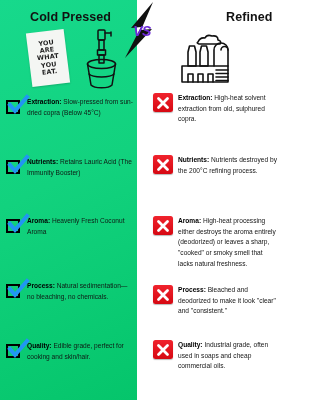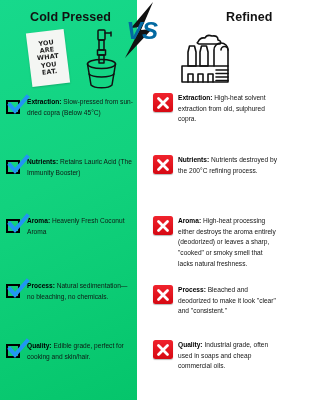--- a/index.html
+++ b/index.html
@@ -54,24 +54,24 @@
     height: 56px;
   }
   #vs-badge svg { display: block; }
   #vs-text {
     position: absolute;
     left: 0; top: 0;
     width: 46px; height: 56px;
     display: flex;
     align-items: center;
     justify-content: center;
-    font-size: 24px;
+    font-size: 14px;
     font-weight: 800;
     font-style: italic;
-    color: #0369a1;
+    color: #6d28d9;
     letter-spacing: -0.5px;
     padding-top: 2px;
     box-sizing: border-box;
   }
 
   
   #poster {
     position: absolute;
     left: 29px; top: 31px;
     width: 38px; height: 54px;

